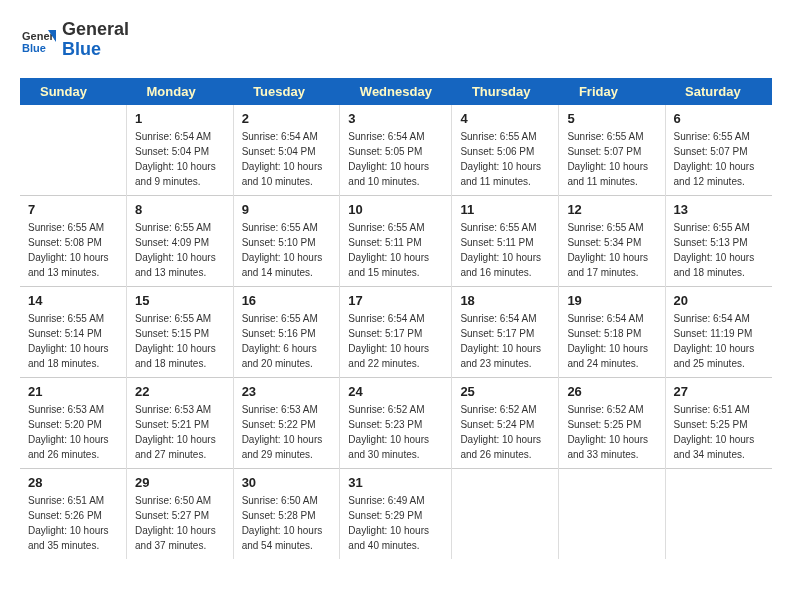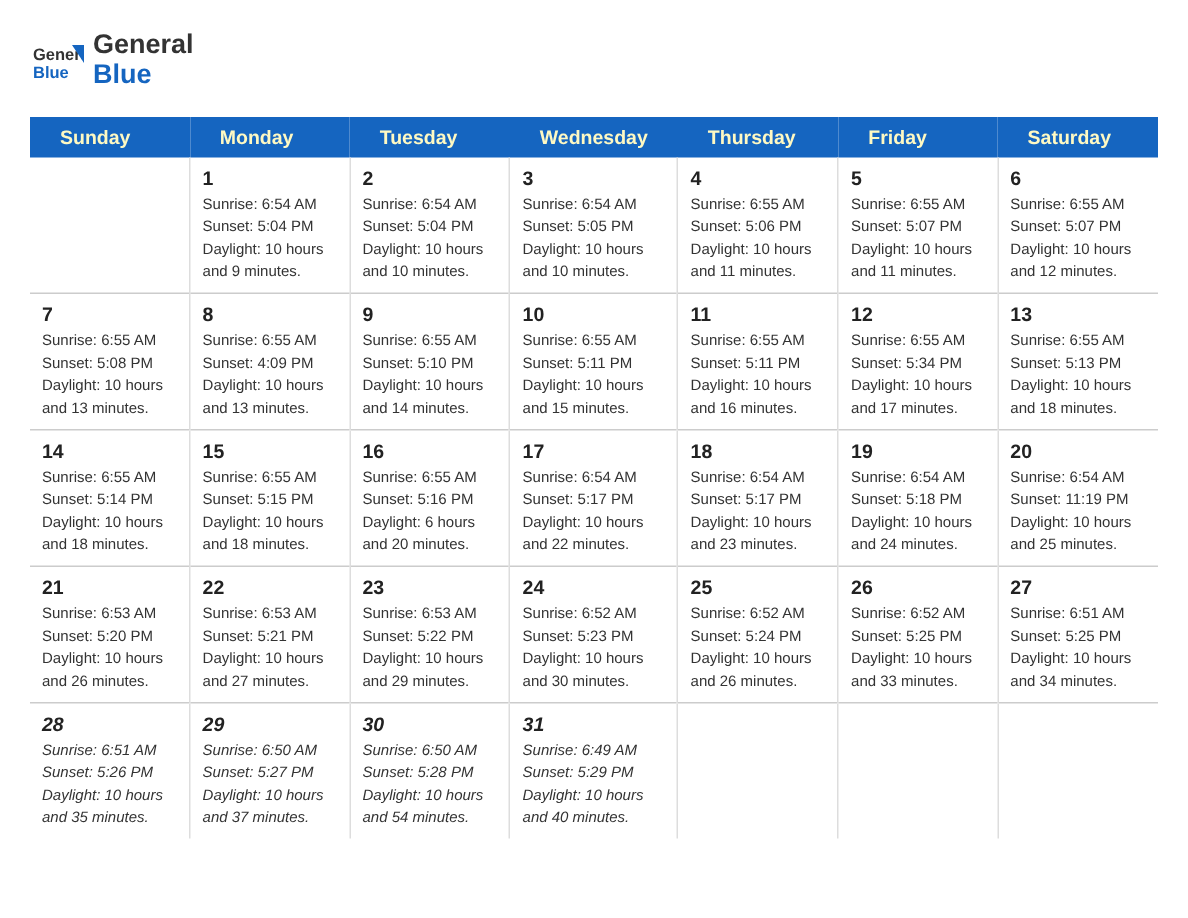--- a/index.html
+++ b/index.html
@@ -51,21 +51,20 @@
       text-align: left;
       padding: 6px 20px;
       font-size: 13px;
       font-weight: bold;
     }
     tbody tr {
       border-bottom: 1px solid #ccc;
     }
     tbody tr:last-child {
       border-bottom: none;
-      font-style: italic;
     }
     td {
       vertical-align: top;
       padding: 6px 8px;
       border-right: 1px solid #ddd;
       width: 14.28%;
       min-height: 80px;
     }
     td:last-child { border-right: none; }
     .day-number {

